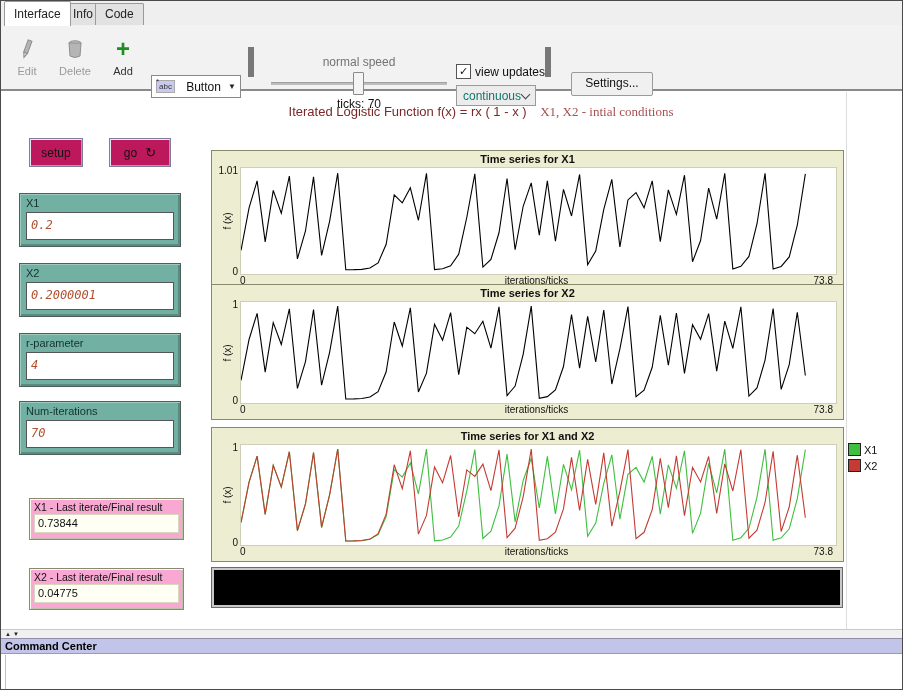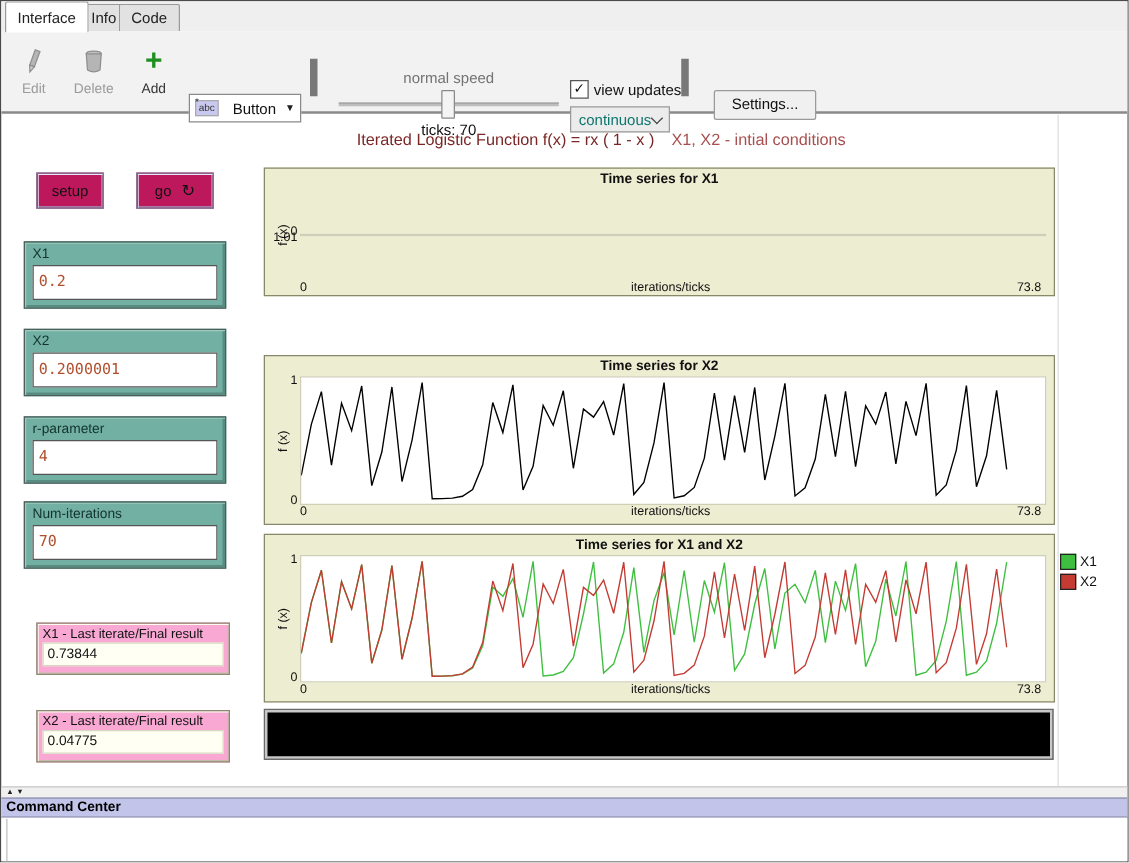--- a/index.html
+++ b/index.html
@@ -40,32 +40,32 @@
   .cdrop{position:absolute;left:455px;top:60px;width:80px;height:21px;background:#ececec;
          border:1px solid #9a9a9a;display:flex;align-items:center;justify-content:space-between;
          padding:0 6px;box-sizing:border-box;font-size:12px;color:#0f766e;}
   .chev{width:6px;height:6px;border-right:1.5px solid #444;border-bottom:1.5px solid #444;
         transform:rotate(45deg);margin-top:-3px;}
   .settingsbtn{position:absolute;left:570px;top:47px;width:80px;height:22px;background:#f0f0f0;
                border:1px solid #9a9a9a;font-size:12px;color:#111;text-align:center;line-height:20px;border-radius:2px;}
   
   .heading{position:absolute;left:130px;top:103px;width:700px;text-align:center;font-size:13px;}
   .heading .hmain{color:#7b2727;}
-  .heading .hsub{color:#a84f4f;margin-left:10px;}
+  .heading .hsub{color:#a84f4f;margin-left:10px;font-family:Liberation Serif, serif;}
   
   .nlbtn{position:absolute;background:#be185d;border:1px solid #7d7d9d;box-shadow:inset 1px 1px 0 #e8e8f6,inset -1px -1px 0 #9d9dbd;
          font-size:12px;color:#111;display:flex;align-items:center;justify-content:center;}
   .goicon{font-size:13px;margin-left:8px;color:#111;}
   
   .inbox{position:absolute;left:18px;width:162px;height:54px;background:#72b0a3;
          border:1px solid #4e5e5a;box-shadow:inset 1px 1px 0 #9ccabf,inset -2px -2px 0 #588c80;
          box-sizing:border-box;padding:3px 6px;}
   .inbox .ilabel{font-size:11px;color:#12332c;display:block;margin-bottom:3px;}
   .inbox .ifield{background:#fff;border:1px solid #555;height:26px;line-height:24px;padding:0 4px;
-                 font-family:"DejaVu Sans Mono",monospace;font-size:12px;color:#b0502f;}
+                 font-family:"DejaVu Sans Mono",monospace;font-size:12px;color:#b0502f;font-style:italic;}
   
   .monitor{position:absolute;left:28px;width:155px;height:42px;background:#f9a8d4;
            border:1px solid #8a8a70;box-shadow:inset 1px 1px 0 #fbfbf0,inset -1px -1px 0 #c0c0a8;
            box-sizing:border-box;padding:2px 4px;}
   .monitor .mlabel{font-size:10.5px;color:#111;display:block;margin-bottom:1px;white-space:nowrap;}
   .monitor .mfield{background:#fffff4;border:1px solid #d8d8c0;height:17px;line-height:16px;
                    font-size:11px;color:#111;padding:0 3px;}
   
   .plot{position:absolute;left:210px;width:633px;background:#ededd2;border:1px solid #88886a;
         box-sizing:border-box;display:flex;flex-direction:column;padding:1px 2px;}
@@ -199,21 +199,21 @@
 
   <div class="monitor" style="top:497px;">
     <span class="mlabel">X1 - Last iterate/Final result</span>
     <div class="mfield">0.73844</div>
   </div>
   <div class="monitor" style="top:567px;">
     <span class="mlabel">X2 - Last iterate/Final result</span>
     <div class="mfield">0.04775</div>
   </div>
 
-  <div class="plot" style="top:133px;height:103px;gap:36px;">
+  <div class="plot" style="top:149px;height:141px;">
     <div class="plot-title">Time series for X1</div>
     <div class="plot-body">
       <div class="ycol">
         <span class="ymax">1.01</span>
         <span class="ylab">f (x)</span>
         <span class="ymin">0</span>
       </div>
       <div class="pwhite">
         <svg id="plot-svg-0" viewBox="0 0 598 100" preserveAspectRatio="none">
             <polyline points="0.0,77.8 8.1,37.7 16.2,12.1 24.3,69.7 32.4,21.1 40.5,42.7 48.6,7.6 56.7,85.7 64.8,59.4 72.9,8.4 81.0,82.5 89.1,50.1 97.2,4.9 105.3,96.0 113.4,95.9 121.5,95.6 129.6,94.4 137.8,89.5 145.9,72.0 154.0,25.3 162.1,32.8 170.2,18.7 178.3,49.3 186.4,5.0 194.5,95.8 202.6,95.0 210.7,92.2 218.8,81.3 226.9,46.7 235.0,5.5 243.1,93.5 251.2,86.2 259.3,61.1 267.4,9.9 275.5,77.1 283.6,36.1 291.7,14.0 299.8,63.4 307.9,12.2 316.0,69.1 324.1,20.1 332.2,45.3 340.3,6.1 348.4,91.3 356.5,78.3 364.6,39.0 372.7,10.7 380.8,74.4 388.9,30.1 397.0,23.2 405.1,37.6 413.3,12.1 421.4,69.4 429.5,20.7 437.6,43.8 445.7,6.8 453.8,88.5 461.9,68.4 470.0,19.0 478.1,48.3 486.2,5.1 494.3,95.2 502.4,92.7 510.5,83.4 518.6,52.6 526.7,5.1 534.8,95.2 542.9,92.9 551.0,83.9 559.1,54.0 567.2,5.5" fill="none" stroke="#000000" stroke-width="1.1" vector-effect="non-scaling-stroke"></polyline>

